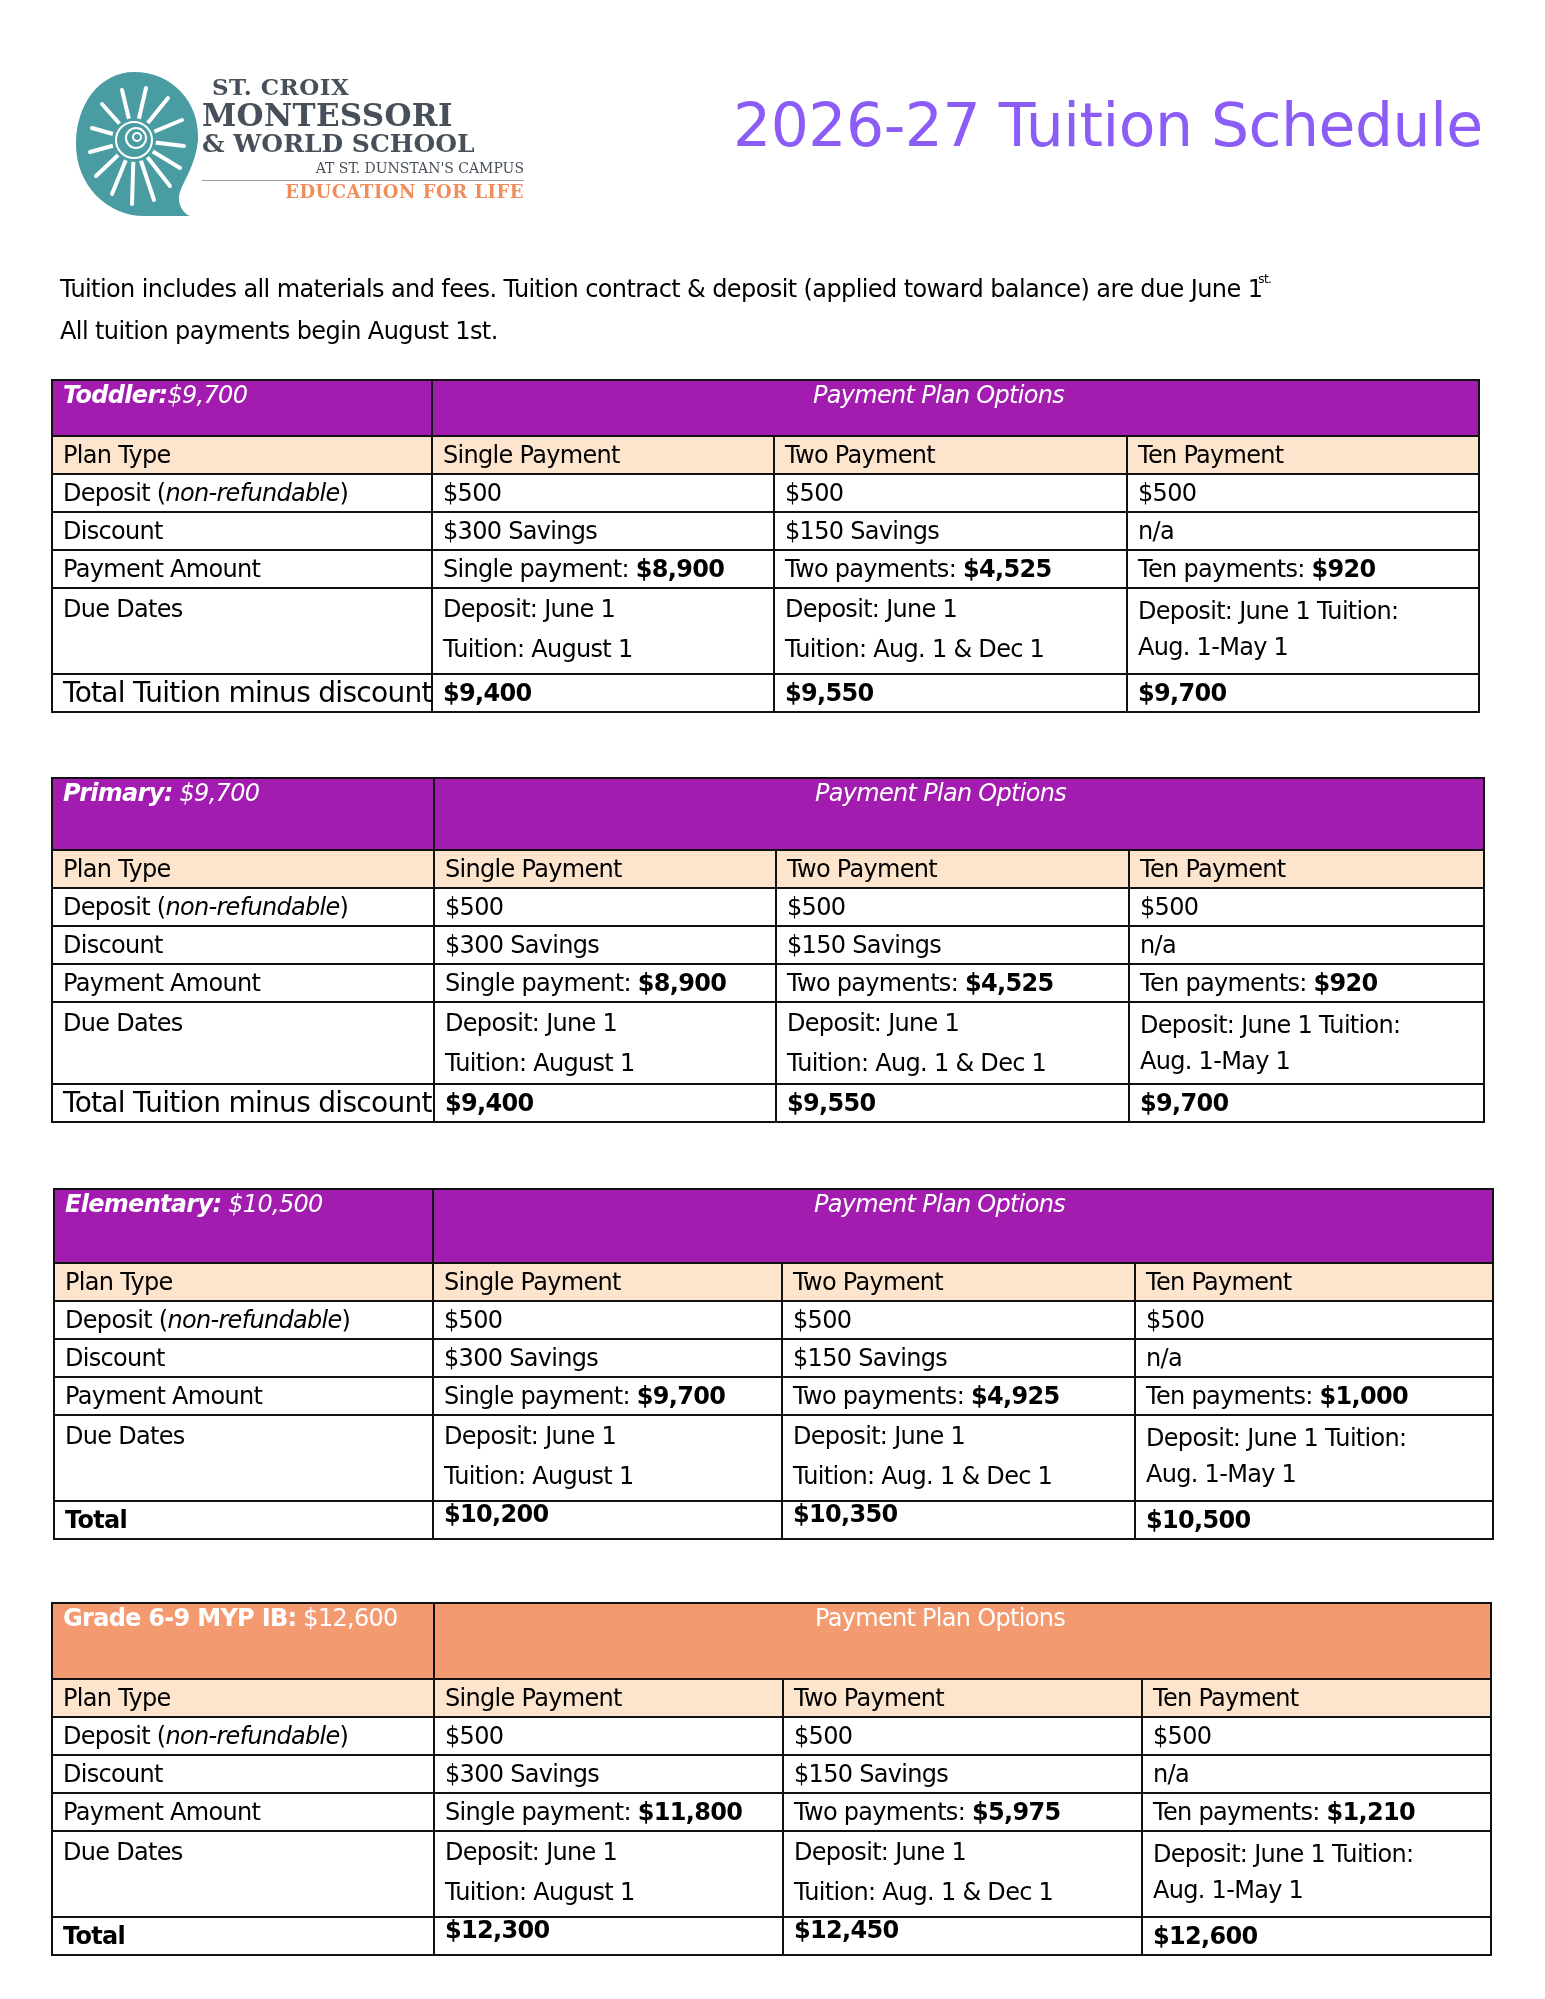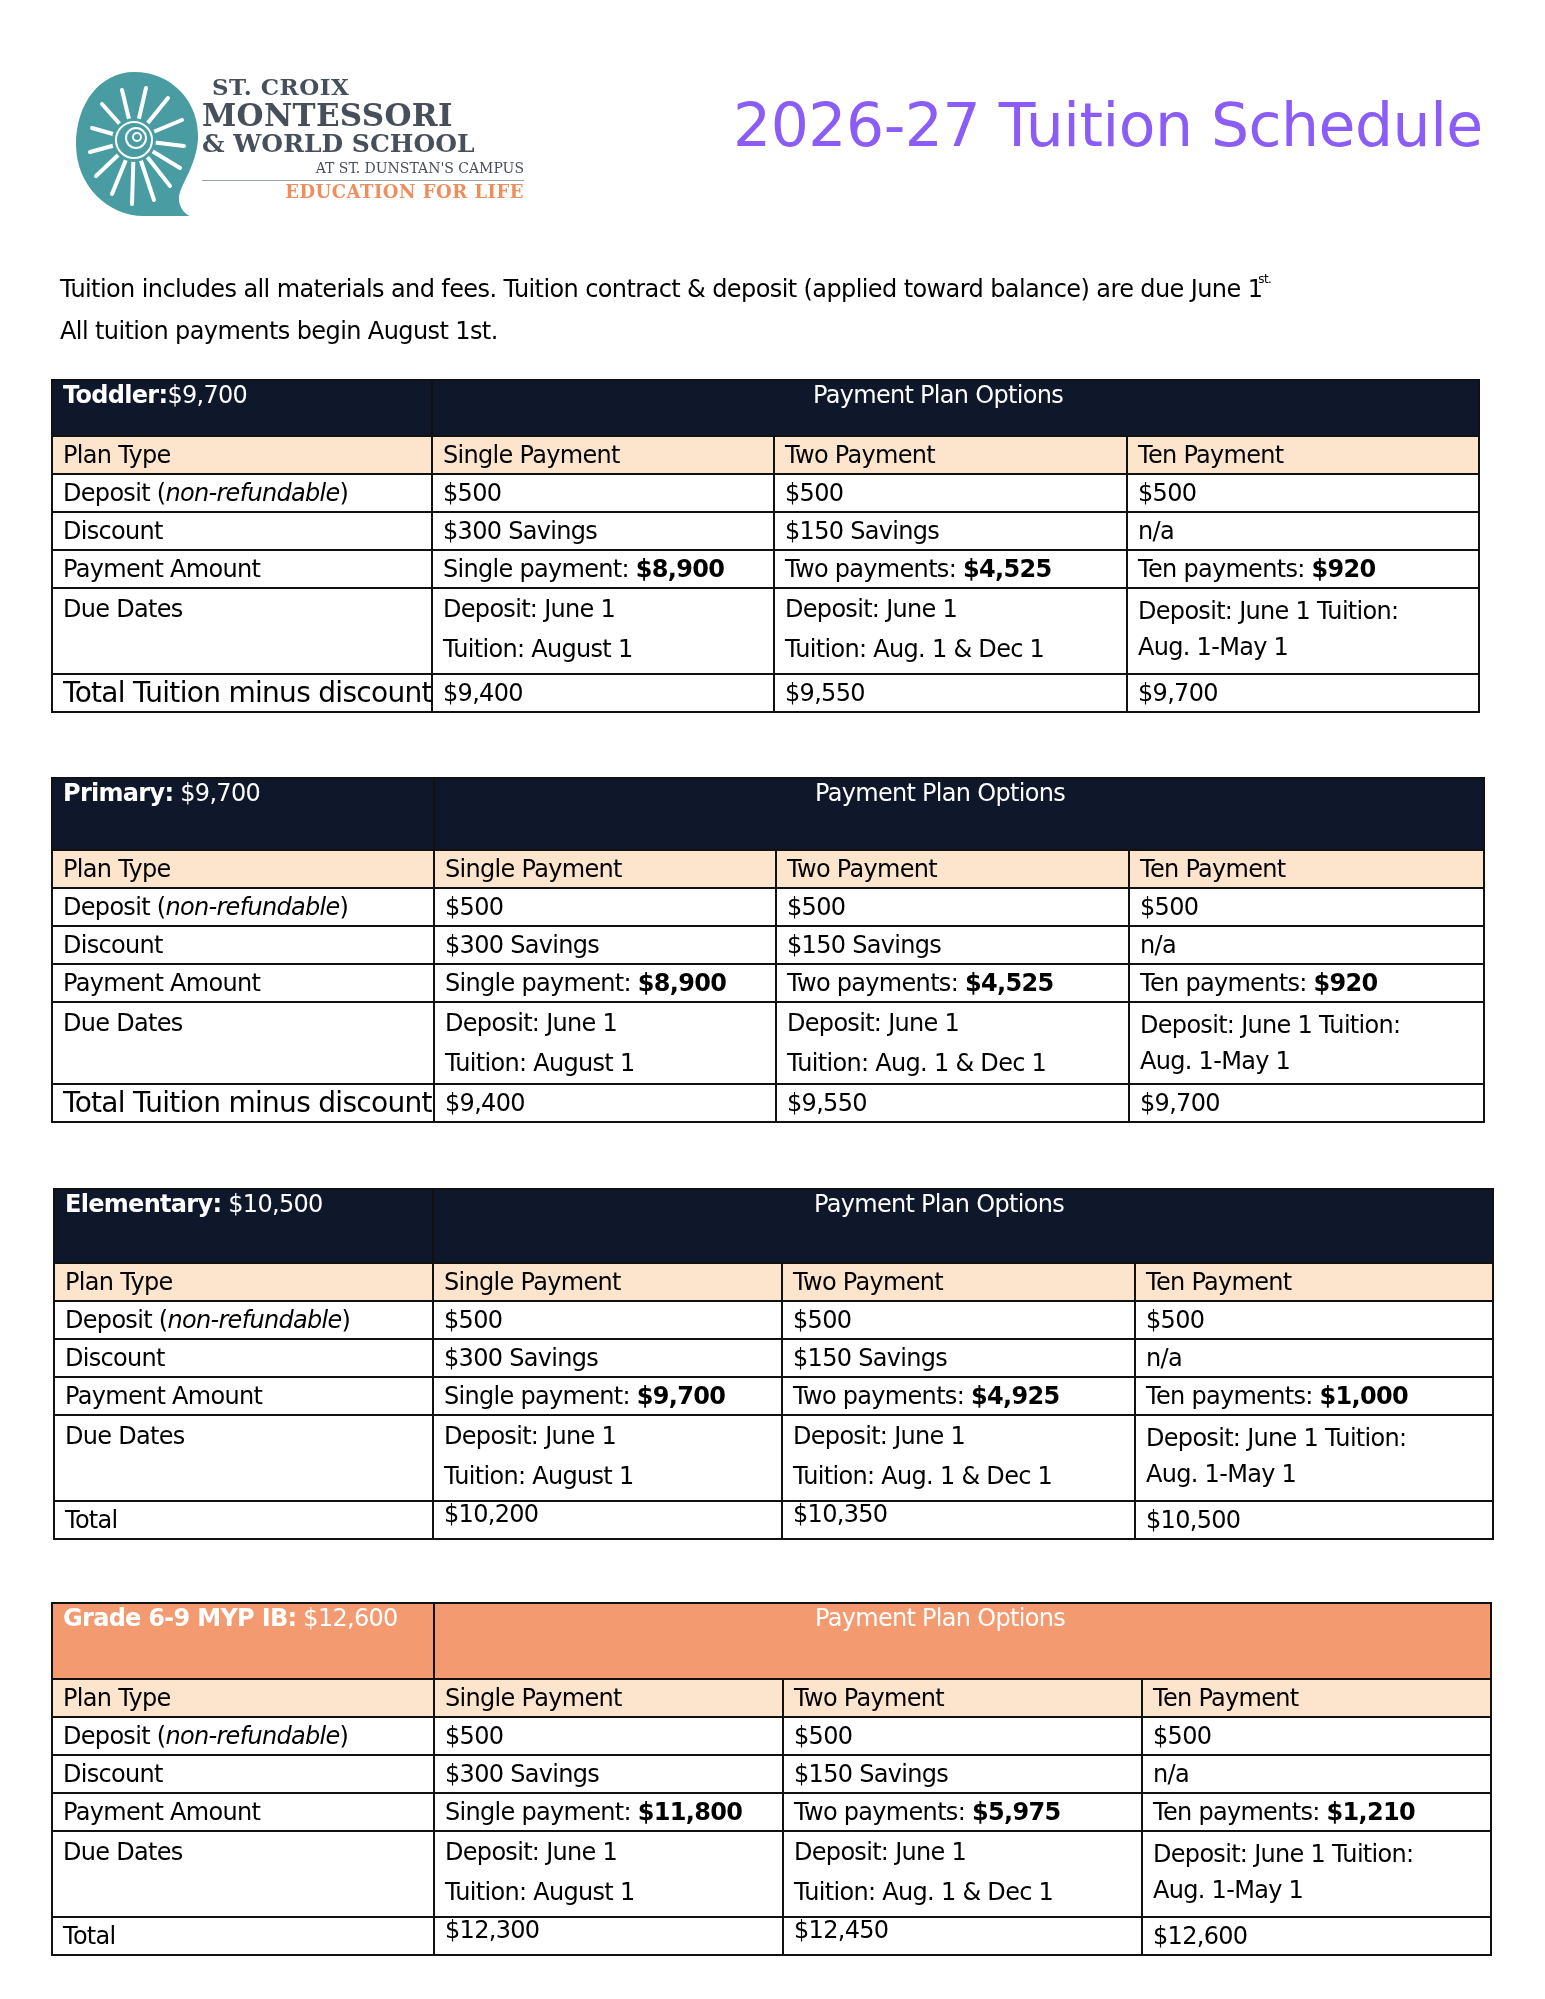--- a/index.html
+++ b/index.html
@@ -37,28 +37,28 @@
     table.sched {
       position: absolute; border-collapse: collapse; table-layout: fixed;
       font-family: "DejaVu Sans", sans-serif; font-size: 24px; letter-spacing: -0.7px;
     }
     table.sched td {
       border: 2.5px solid #111; padding: 0 10px; vertical-align: top;
       white-space: nowrap; overflow: hidden;
     }
     .hdr td { color: #fff; vertical-align: middle; }
     .hdr .ppo { padding-left: 380px; }
-    .teal .hdr td { background: #0f172a; }
+    .teal .hdr td { background: #a21caf; font-style: italic; }
     .orange .hdr td { background: #f39a70; }
     .ptype td { background: #fce4cd; }
     .row td { height: 36px; line-height: 36px; }
     .due td { line-height: 40px; }
     .small { font-size: 28px; }
     b { font-weight: bold; }
-    .total-cell { font-weight: normal; margin-left: 28px; }
+    .total-cell { font-weight: bold; margin-left: 28px; }
     .lift { position: relative; top: -6px; }
   </style>
 </head>
 <body>
 
 <div class="logo">
   <svg width="130" height="150" viewBox="0 0 130 150">
     <path d="M62 4 C100 4 128 34 126 72 C124 96 112 112 108 124 C104 136 112 146 118 148 L72 148 C36 148 4 118 4 76 C4 36 28 4 62 4 Z" fill="#4a9ca3"></path>
     <g stroke="#ffffff" stroke-width="4" stroke-linecap="round" fill="none">
       <line x1="62" y1="72" x2="20" y2="60"></line>

